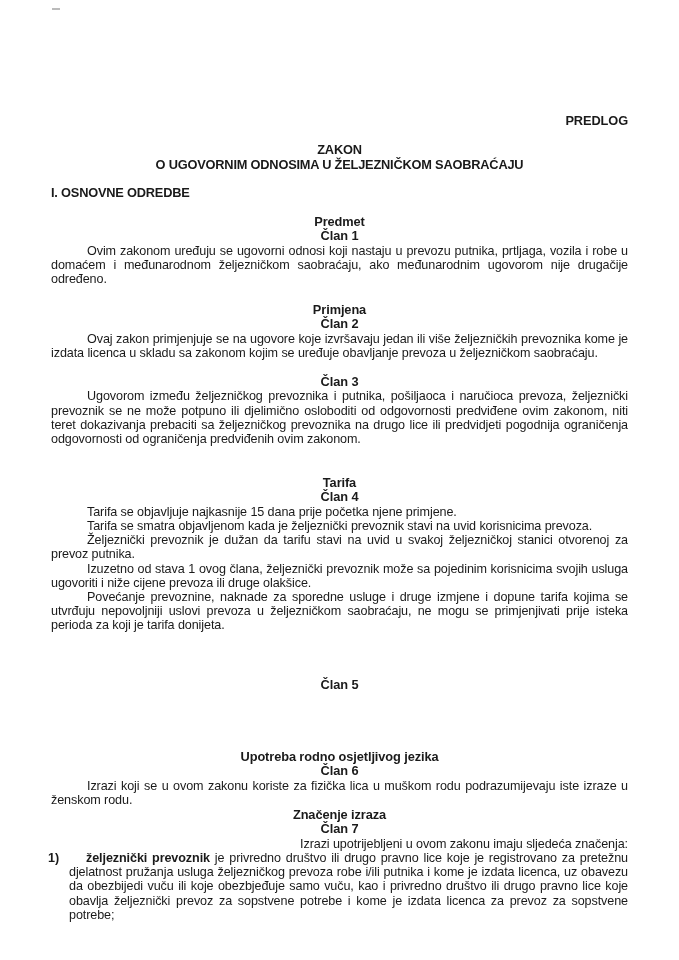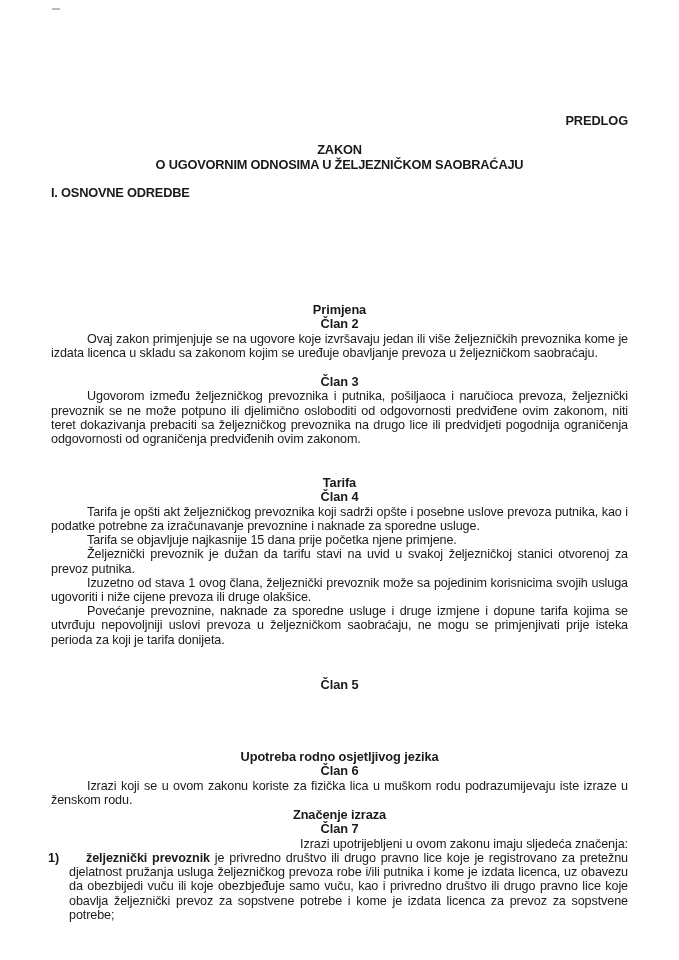--- a/index.html
+++ b/index.html
@@ -28,37 +28,42 @@
 <div class="page">
   <div class="corner-mark"></div>
 
   <div class="abs predlog">PREDLOG</div>
 
   <div class="abs title" style="top:149px;">O UGOVORNIM ODNOSIMA U ŽELJEZNIČKOM SAOBRAĆAJU</div>
   <div class="abs title" style="top:134px;">ZAKON</div>
 
   <div class="abs section-heading">I. OSNOVNE ODREDBE</div>
 
+  <div class="article" style="top:207px;">
+    <div class="art-title">Predmet</div>
+    <div class="art-num">Član 1</div>
+    <p class="para">Ovim zakonom uređuju se ugovorni odnosi koji nastaju u prevozu putnika, prtljaga, vozila i robe u domaćem i međunarodnom željezničkom saobraćaju, ako međunarodnim ugovorom nije drugačije određeno.</p>
+  </div>
 
   <div class="article" style="top:295px;">
     <div class="art-title">Primjena</div>
     <div class="art-num">Član 2</div>
     <p class="para">Ovaj zakon primjenjuje se na ugovore koje izvršavaju jedan ili više željezničkih prevoznika kome je izdata licenca u skladu sa zakonom kojim se uređuje obavljanje prevoza u željezničkom saobraćaju.</p>
   </div>
 
   <div class="article" style="top:367px;">
     <div class="art-num">Član 3</div>
     <p class="para">Ugovorom između željezničkog prevoznika i putnika, pošiljaoca i naručioca prevoza, željeznički prevoznik se ne može potpuno ili djelimično osloboditi od odgovornosti predviđene ovim zakonom, niti teret dokazivanja prebaciti sa željezničkog prevoznika na drugo lice ili predvidjeti pogodnija ograničenja odgovornosti od ograničenja predviđenih ovim zakonom.</p>
   </div>
 
   <div class="article" style="top:468px;">
     <div class="art-title">Tarifa</div>
     <div class="art-num">Član 4</div>
-    <p class="para">Tarifa je opšti akt željezničkog prevoznika koji sadrži opšte i posebne uslove prevoza putnika, kao i podatke potrebne za izračunavanje prevoznine i naknade za sporedne usluge.</p>
     <p class="para">Tarifa se objavljuje najkasnije 15 dana prije početka njene primjene.</p>
+    <p class="para">Tarifa se smatra objavljenom kada je željeznički prevoznik stavi na uvid korisnicima prevoza.</p>
     <p class="para">Željeznički prevoznik je dužan da tarifu stavi na uvid u svakoj željezničkoj stanici otvorenoj za prevoz putnika.</p>
     <p class="para">Izuzetno od stava 1 ovog člana, željeznički prevoznik može sa pojedinim korisnicima svojih usluga ugovoriti i niže cijene prevoza ili druge olakšice.</p>
     <p class="para">Povećanje prevoznine, naknade za sporedne usluge i druge izmjene i dopune tarifa kojima se utvrđuju nepovoljniji uslovi prevoza u željezničkom saobraćaju, ne mogu se primjenjivati prije isteka perioda za koji je tarifa donijeta.</p>
   </div>
 
   <div class="article" style="top:670px;">
     <div class="art-num">Član 5</div>
   </div>
 
   <div class="article" style="top:742px;">

